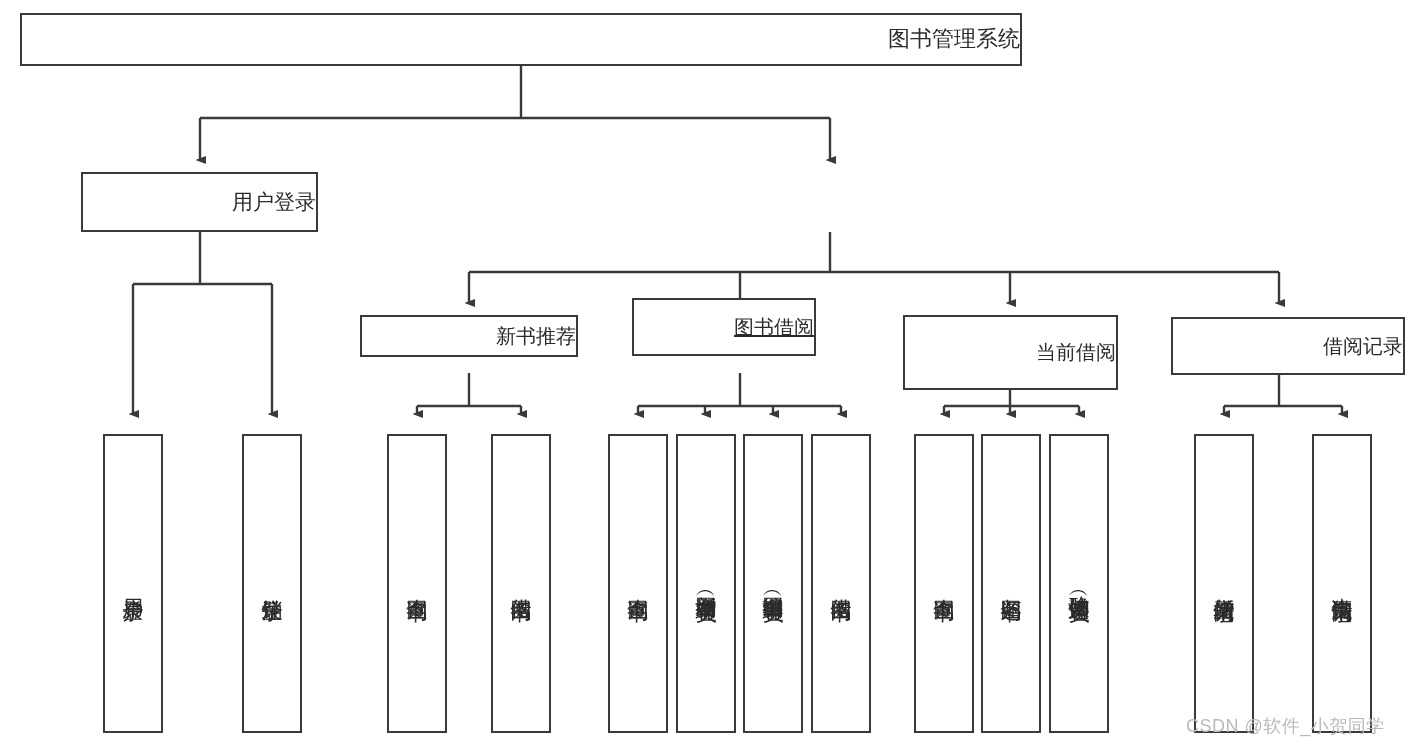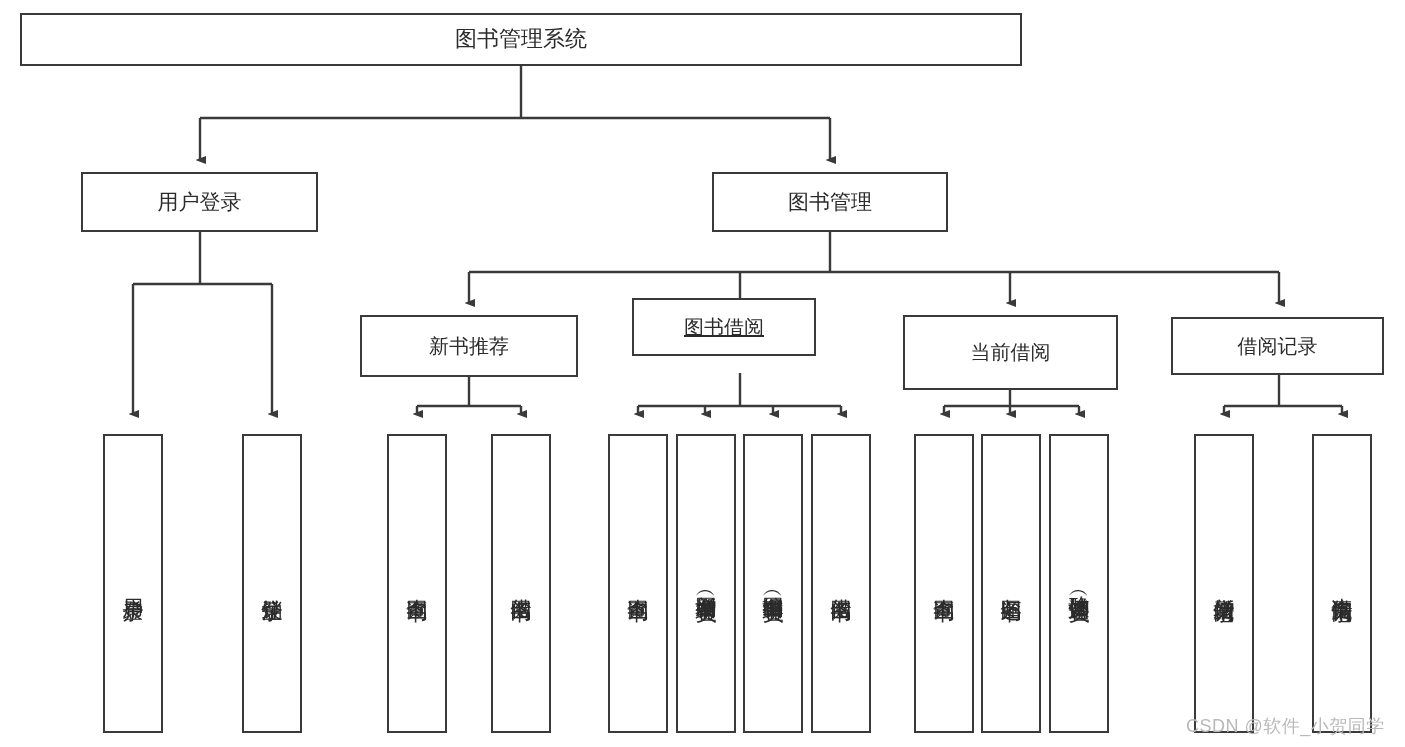--- a/index.html
+++ b/index.html
@@ -25,21 +25,21 @@
     height: 747px;
     pointer-events: none;
   }
   .node {
     position: absolute;
     box-sizing: border-box;
     background: #ffffff;
     border: 2px solid #3a3a3a;
     display: flex;
     align-items: center;
-    justify-content: center;
+    justify-content: flex-end;
     color: #2b2b2b;
   }
   .node .label {
     display: block;
     text-align: center;
     line-height: 1.22;
     white-space: nowrap;
   }
   .node-root .label { font-size: 22px; }
   .node-l2 .label   { font-size: 21px; }
@@ -126,34 +126,31 @@
     </g>
   </svg>
 
   <div class="node node-root" style="left:20px; top:13px; width:1002px; height:53px;">
     <span class="label">图书管理系统</span>
   </div>
 
   <div class="node node-l2" style="left:81px; top:172px; width:237px; height:60px;">
     <span class="label">用户登录</span>
   </div>
-  <div class="node node-l2" style="left:712px; top:172px; width:236px; height:60px;">
-    <span class="label">图书管理</span>
-  </div>
 
-  <div class="node node-l3" style="left:360px; top:315px; width:218px; height:62px;">
+  <div class="node node-l3" style="left:360px; top:315px; width:218px; height:42px;">
     <span class="label">新书推荐</span>
   </div>
   <div class="node node-l3" style="left:632px; top:298px; width:184px; height:58px;text-decoration:underline;">
     <span class="label">图书借阅</span>
   </div>
   <div class="node node-l3" style="left:903px; top:315px; width:215px; height:75px;">
     <span class="label">当前借阅</span>
   </div>
-  <div class="node node-l3" style="left:1171px; top:317px; width:213px; height:58px;">
+  <div class="node node-l3" style="left:1171px; top:317px; width:234px; height:58px;">
     <span class="label">借阅记录</span>
   </div>
 
   <div class="node node-leaf" style="left:103px; top:434px; width:60px; height:299px;">
     <span class="label">用户登录</span>
   </div>
   <div class="node node-leaf" style="left:242px; top:434px; width:60px; height:299px;">
     <span class="label">注销登录</span>
   </div>
 

